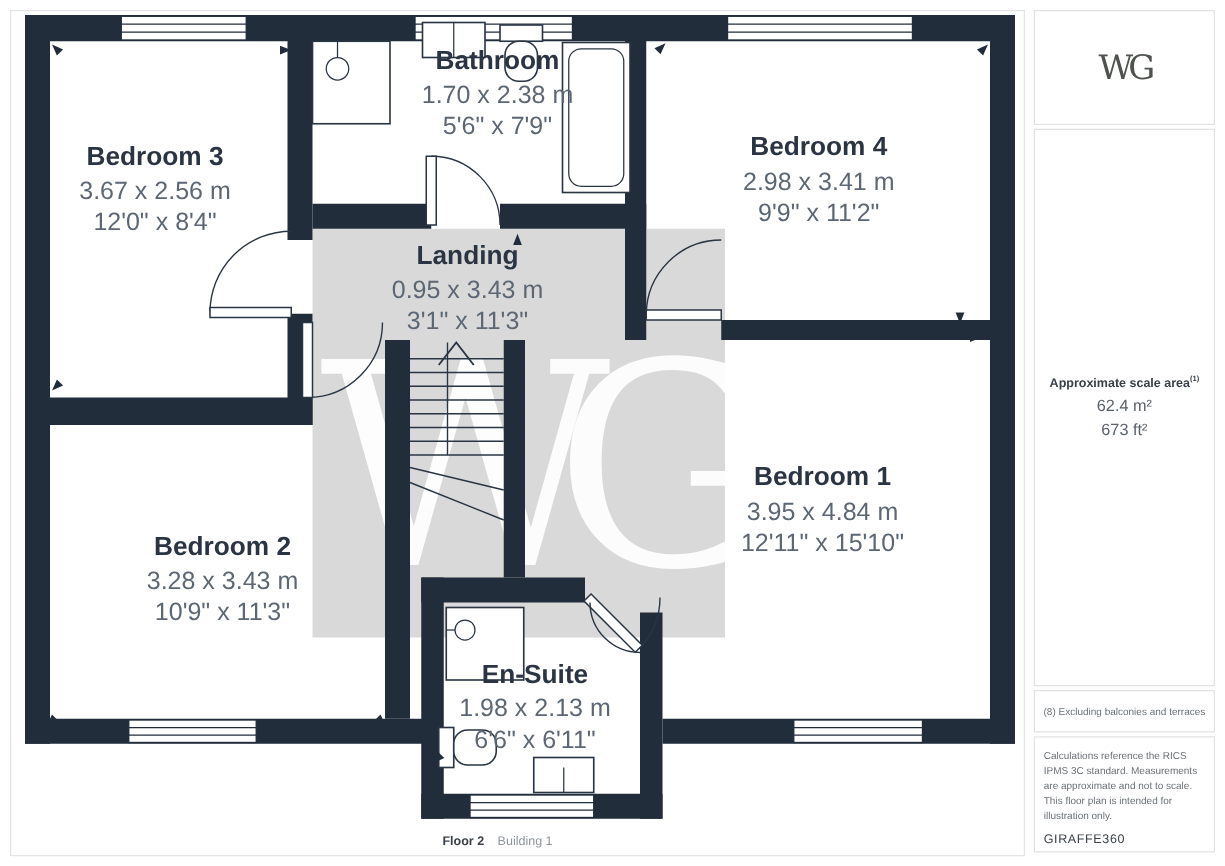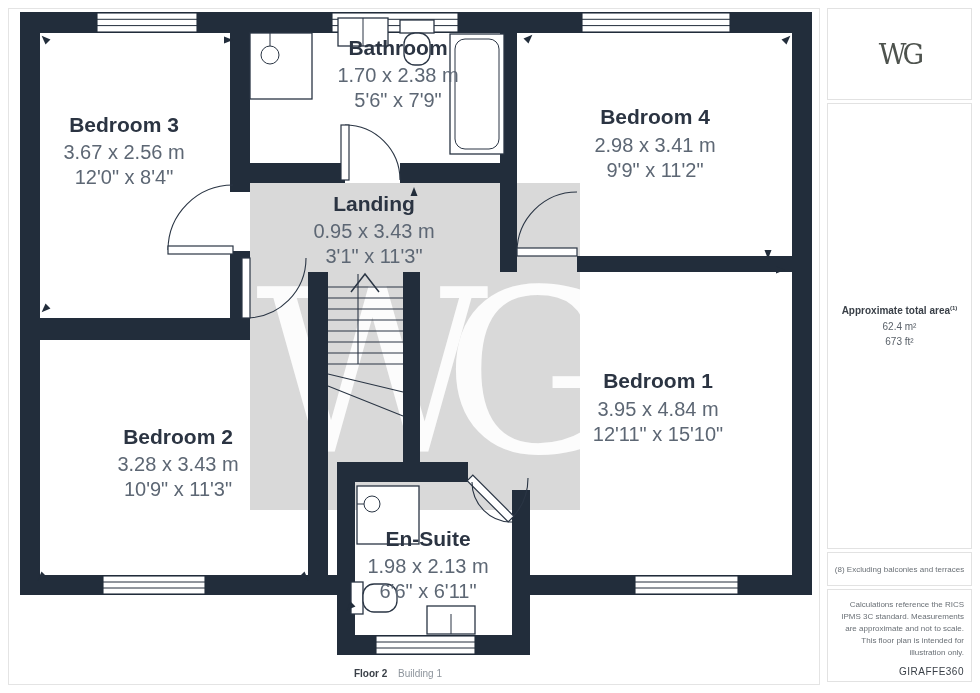--- a/index.html
+++ b/index.html
@@ -22,23 +22,23 @@
   .wm-text{font-family:"DejaVu Serif",serif;fill:#ffffff;opacity:.93;letter-spacing:-45px;}
 
   
   .sidebar{position:absolute;left:822px;top:0;width:158px;height:693px;background:#fff;}
   .panel{position:absolute;left:5px;width:145px;background:#fff;border:1px solid #e2e2e2;box-sizing:border-box;}
   .logo-panel{top:8px;height:92px;display:flex;align-items:center;justify-content:center;}
   .logo{font-family:"DejaVu Serif",serif;font-size:27px;letter-spacing:-4px;color:#4e534e;}
   .area-panel{top:103px;height:446px;display:flex;flex-direction:column;align-items:center;justify-content:center;gap:4px;}
   .area-label{font-size:10px;font-weight:700;color:#3a4048;}
   .area-label sup{font-size:6px;}
-  .area-val{font-size:10px;color:#5a6169;}
+  .area-val{font-size:13px;color:#5a6169;}
   .footnote-panel{top:552px;height:34px;display:flex;align-items:center;justify-content:center;font-size:8px;color:#6a7076;text-align:center;padding:0 5px;}
-  .calc-panel{top:589px;height:93px;font-size:8px;color:#6a7076;text-align:right;padding:9px 7px;}
+  .calc-panel{top:589px;height:93px;font-size:8px;color:#6a7076;text-align:left;padding:9px 7px;}
   .calc-panel p{margin:0;line-height:1.5;}
   .brand{margin-top:7px;font-size:10px;letter-spacing:.5px;color:#3a4048;}
   .brand b{font-weight:400;}
 
   
   .footer{position:absolute;top:668px;left:298px;width:200px;text-align:center;font-size:10px;}
   .floor{font-weight:700;color:#3a4048;margin-right:8px;}
   .building{color:#8d949c;}
 </style>
 </head>
@@ -238,21 +238,21 @@
         <text class="room-dim" x="428" y="598">6'6" x 6'11"</text>
       </g>
     </svg>
   </div>
 
   <aside class="sidebar">
     <div class="panel logo-panel">
       <div class="logo">WG</div>
     </div>
     <div class="panel area-panel">
-      <div class="area-label"><span>Approximate total area</span><sup>(1)</sup></div>
+      <div class="area-label"><span>Approximate scale area</span><sup>(1)</sup></div>
       <div class="area-val">62.4 m²</div>
       <div class="area-val">673 ft²</div>
     </div>
     <div class="panel footnote-panel">
       <span>(8) Excluding balconies and terraces</span>
     </div>
     <div class="panel calc-panel">
       <p>Calculations reference the RICS IPMS 3C standard. Measurements are approximate and not to scale. This floor plan is intended for illustration only.</p>
       <div class="brand">
         <span>GIRAFFE</span><b>360</b>

